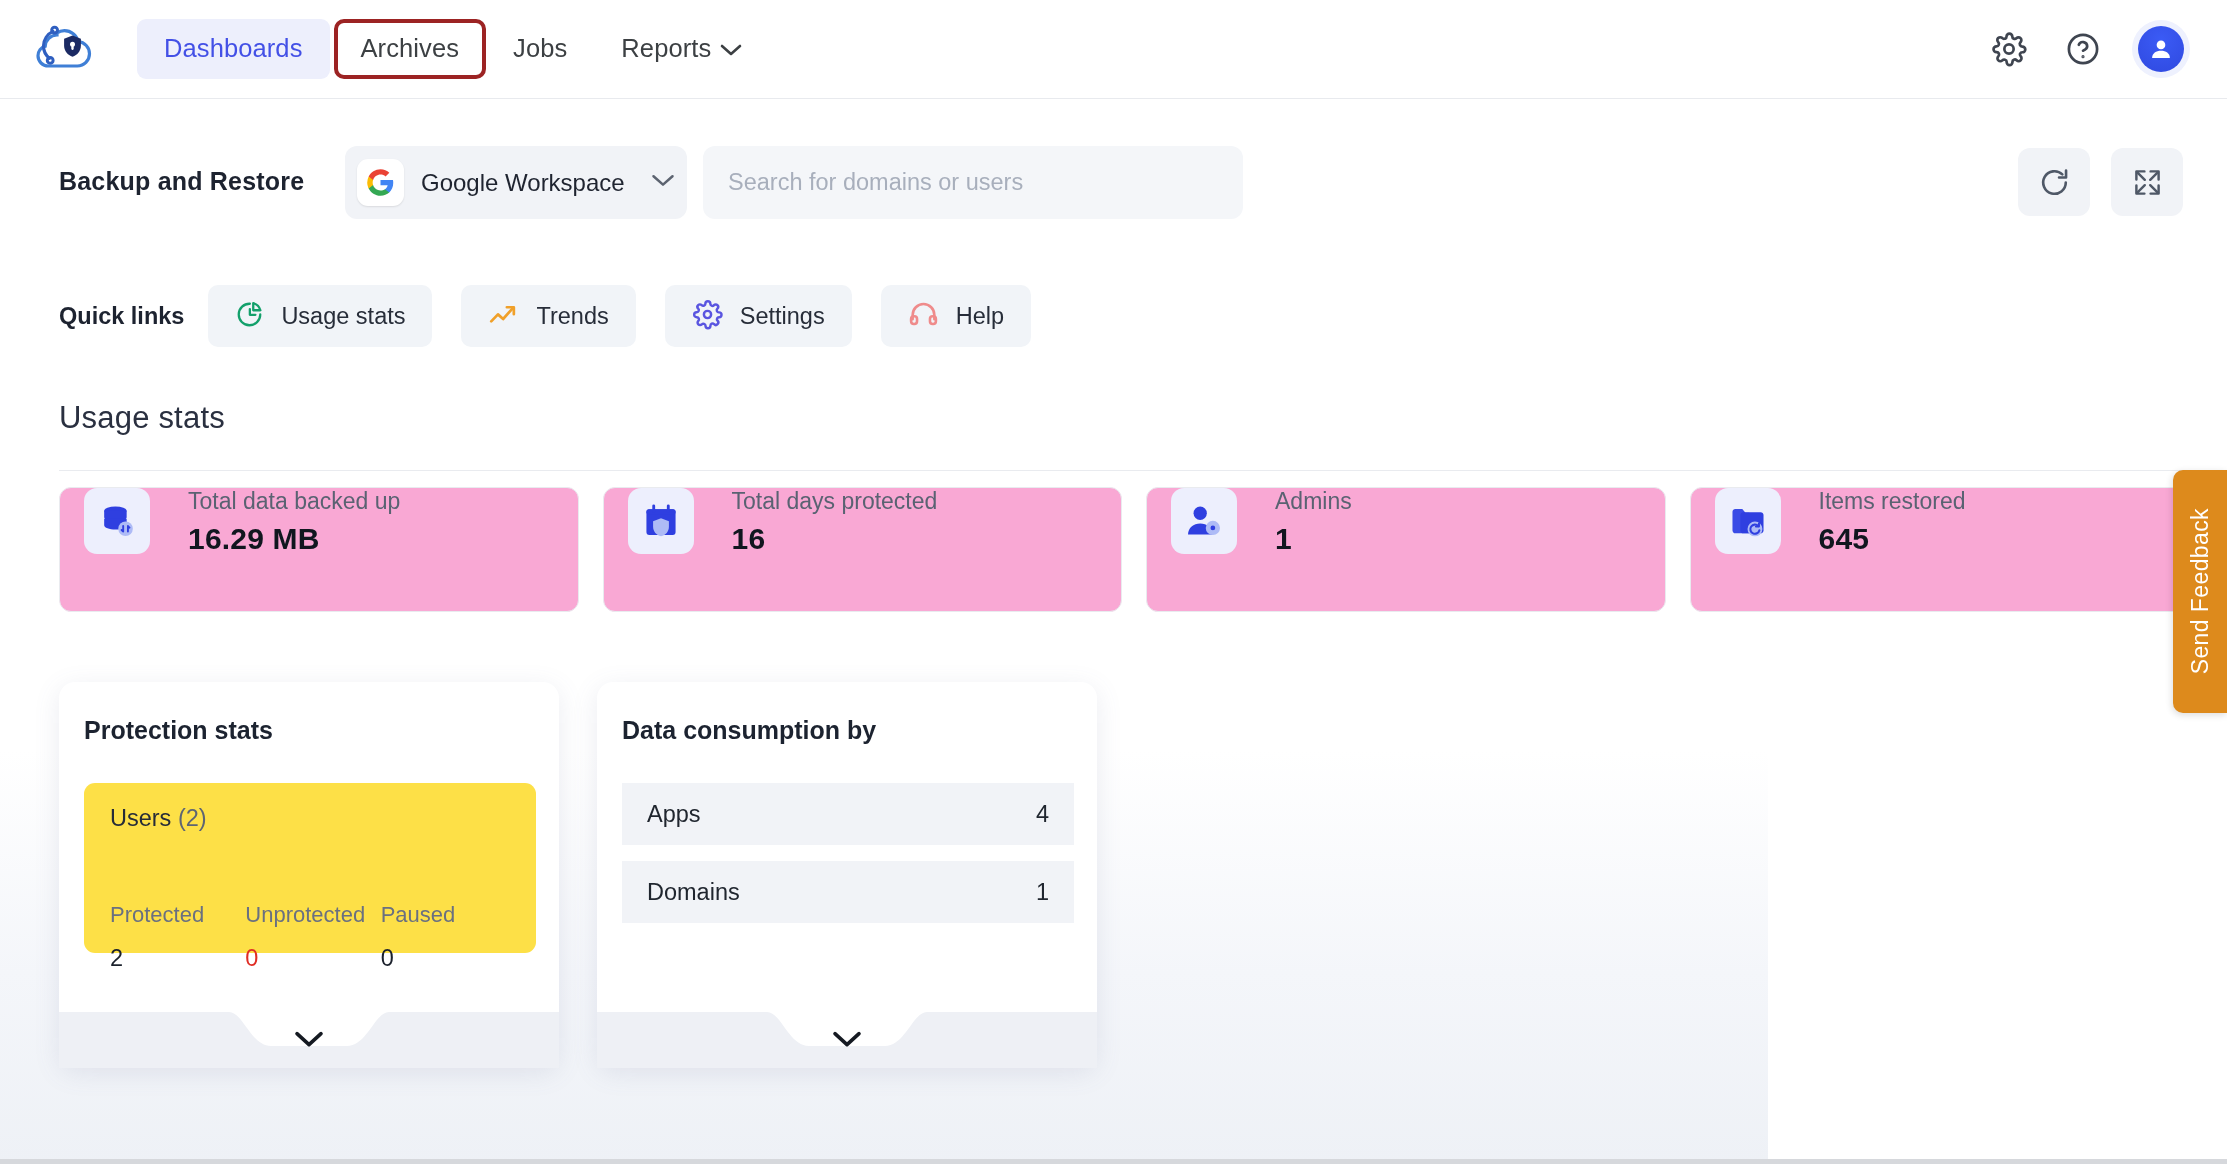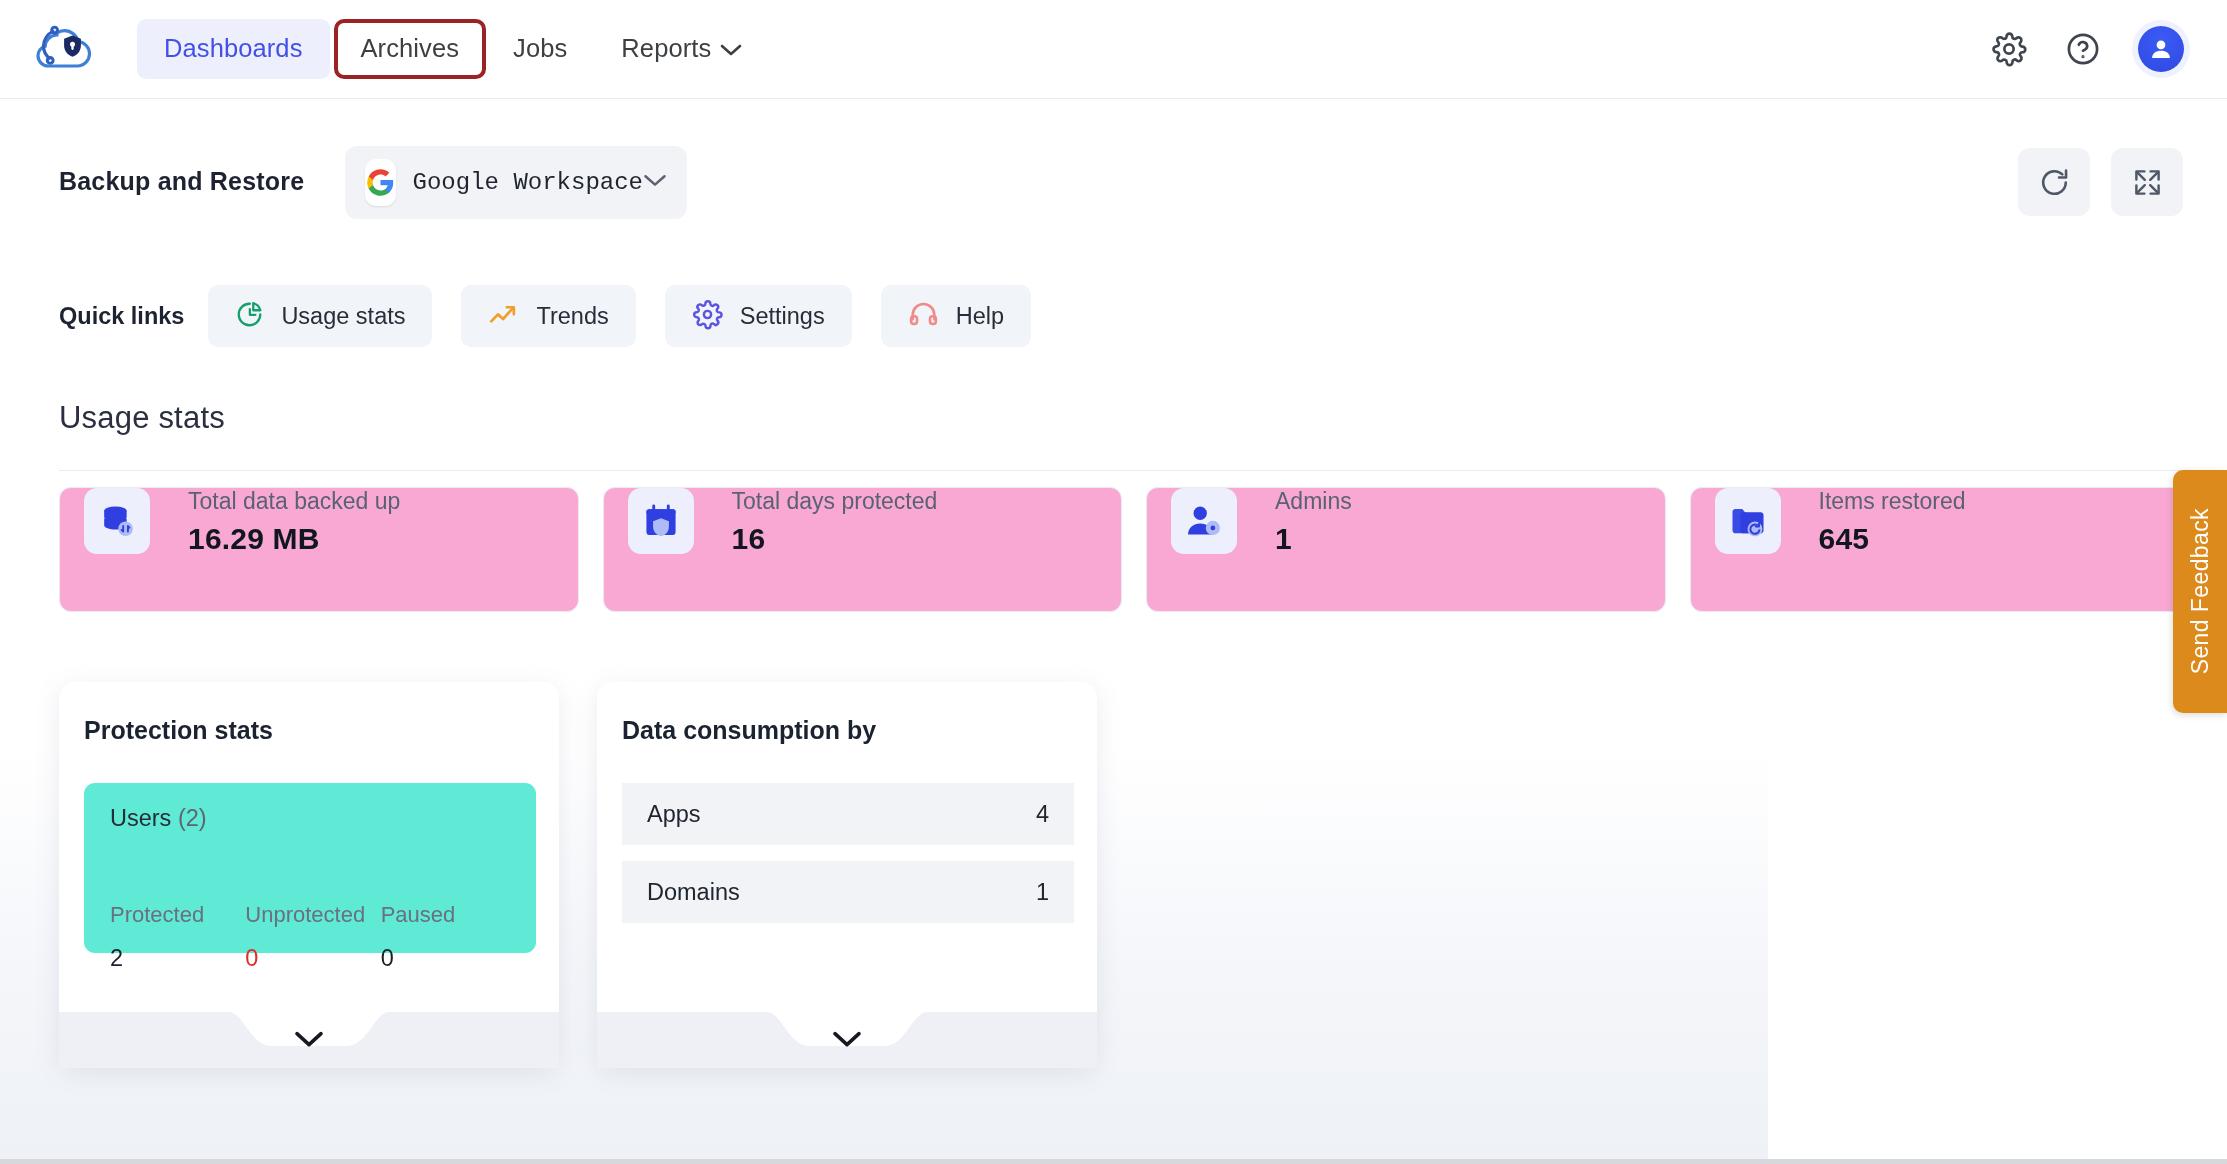--- a/index.html
+++ b/index.html
@@ -59,21 +59,21 @@
     position: absolute; left: 0; top: 99px; width: 2227px; height: 115px;
   }
   #br-title {
     position: absolute; left: 59px; top: 167px;
     font-size: 25px; color: #1d2330; font-weight: 700; letter-spacing: .2px;
   }
   #ws-select {
     position: absolute; left: 345px; top: 146px;
     width: 342px; height: 73px;
     background: #f1f3f7; border-radius: 12px;
-    display: flex; align-items: center; padding: 0 20px; cursor: pointer; font-family: Liberation Mono, monospace;
+    display: flex; align-items: center; padding: 0 12px; cursor: pointer;
   }
   #ws-select .gicon {
     width: 47px; height: 47px; border-radius: 11px; background: #fff;
     display: flex; align-items: center; justify-content: center;
     box-shadow: 0 1px 2px rgba(0,0,0,.10);
   }
   #ws-select .wslabel {
     margin-left: 17px; font-size: 24px; color: #1f2430; white-space: nowrap;
   }
   #ws-select .wscaret { margin-left: auto; }
@@ -153,21 +153,21 @@
   #panel-protection { left: 59px; }
   #panel-consumption { left: 597px; }
   .panel-title {
     position: absolute; left: 25px; top: 34px;
     font-size: 25px; color: #1c2330; font-weight: 700;
   }
   
   #prot-inner {
     position: absolute; left: 25px; top: 101px;
     width: 452px; height: 170px;
-    background: #5eead4; border-radius: 11px;
+    background: #fde047; border-radius: 11px;
   }
   #prot-users {
     position: absolute; left: 26px; top: 22px; font-size: 23.5px; color: #262c38;
   }
   #prot-users .cnt { color: #5e6573; }
   #prot-cols {
     position: absolute; left: 26px; top: 83px; right: 20px;
     display: flex;
   }
   .prot-col { width: 143px; margin-top: 36px; }
@@ -292,20 +292,23 @@
       </svg>
     </span>
     <span class="wslabel">Google Workspace</span>
     <span class="wscaret">
       <svg width="24" height="15" viewBox="0 0 24 15">
           <path d="M2.5 3.2l9.5 8.4 9.5-8.4" fill="none" stroke="#5c6370" stroke-width="2.5" stroke-linecap="round" stroke-linejoin="round"></path>
         </svg>
     </span>
   </div>
 
+  <div id="search-box">
+    <input id="search-input" type="text" placeholder="Search for domains or users" style="">
+  </div>
 
   <div id="hdr-actions">
     <div class="hdr-btn">
       <svg width="33" height="33" viewBox="0 0 24 24" fill="none" stroke="#4f5867" stroke-width="1.9" stroke-linecap="round" stroke-linejoin="round">
         <path d="M20.2 12a8.2 8.2 0 11-2.5-5.9"></path>
         <path d="M20.4 3.3v5.1h-5.1"></path>
       </svg>
     </div>
     <div class="hdr-btn">
       <svg width="31" height="31" viewBox="0 0 24 24" fill="none" stroke="#4f5867" stroke-width="1.9" stroke-linecap="round" stroke-linejoin="round">

